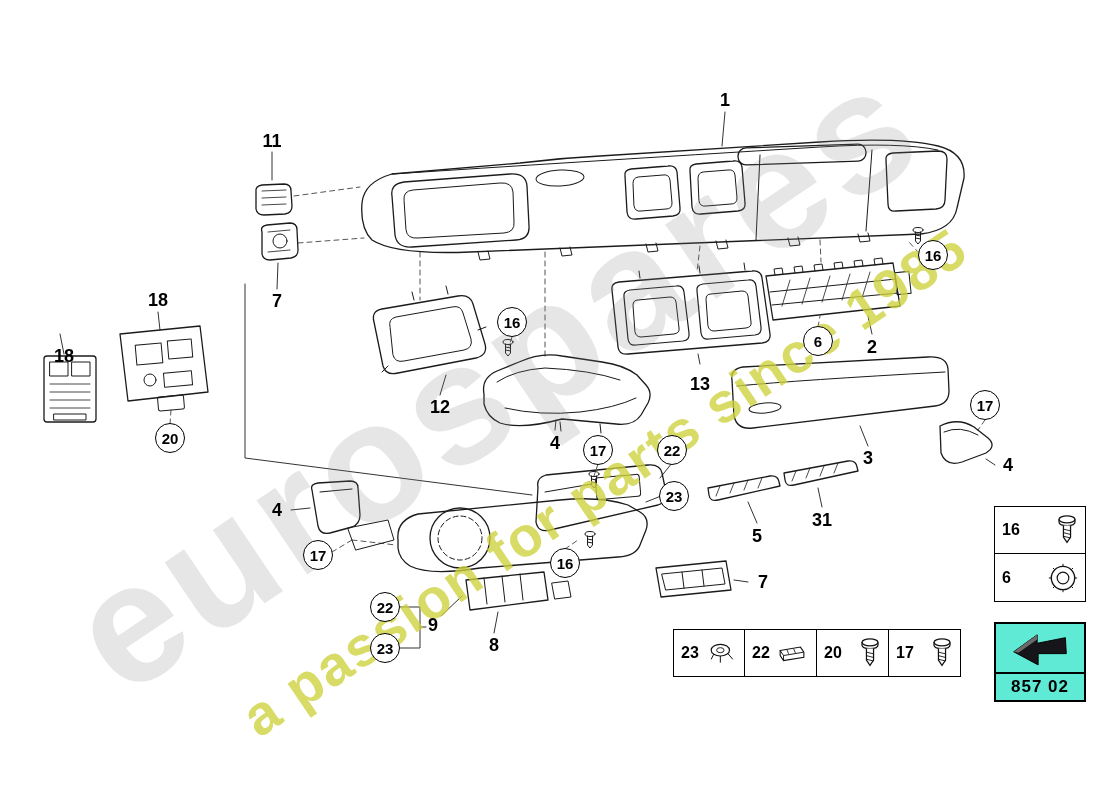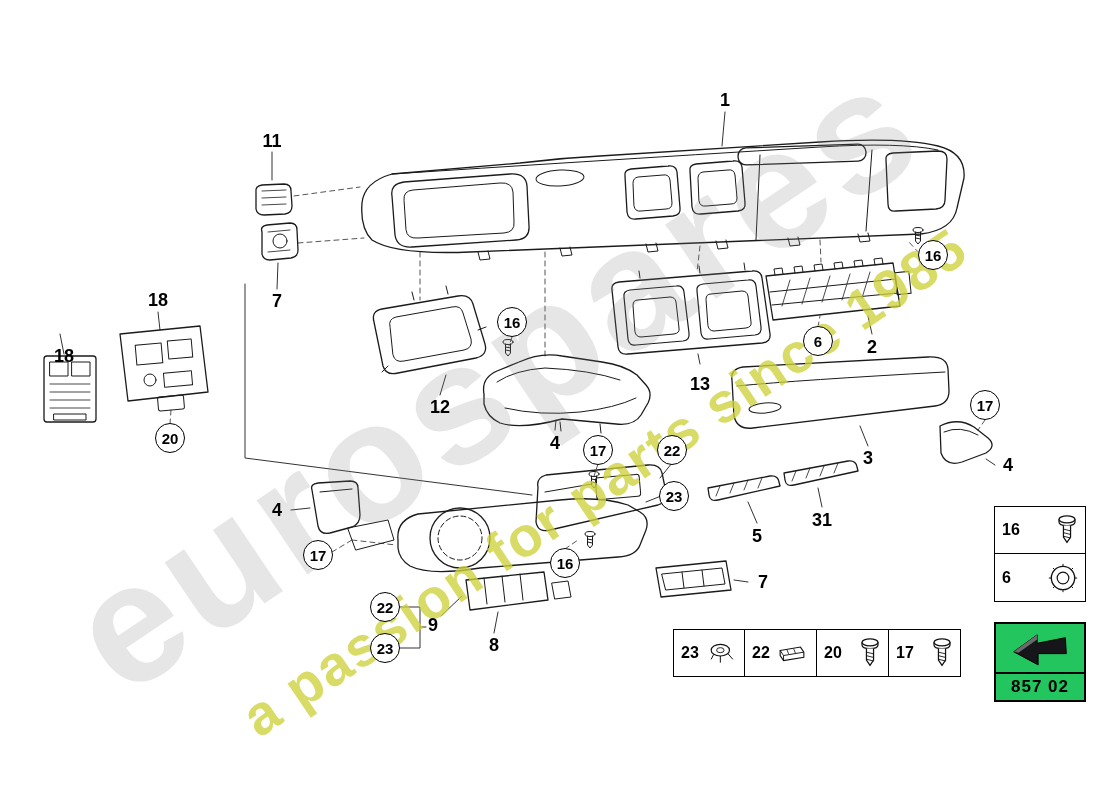--- a/index.html
+++ b/index.html
@@ -38,21 +38,21 @@
   .legend-cell { background: #fff; border: 1.6px solid #000; display: flex; align-items: center;
                  justify-content: space-between; padding: 0 7px; cursor: pointer; }
   .side-legend .legend-cell { width: 92px; height: 48px; }
   .side-legend .legend-cell + .legend-cell { border-top: none; }
   .bottom-legend .legend-cell { width: 72px; height: 48px; }
   .bottom-legend .legend-cell + .legend-cell { border-left: none; }
   .legend-num { font-weight: bold; font-size: 16px; }
   .legend-icon { display: flex; align-items: center; justify-content: center; }
 
   .logo-box { position: absolute; left: 994px; top: 622px; width: 92px; height: 80px;
-              border: 2px solid #000; background: #22c55e; z-index: 5; display: flex; flex-direction: column; }
+              border: 2px solid #000; background: #5eead4; z-index: 5; display: flex; flex-direction: column; }
   .logo-arrow { flex: 1; display: flex; align-items: center; justify-content: center; border-bottom: 2px solid #000; }
   .part-code { height: 26px; display: flex; align-items: center; justify-content: center;
                font-weight: bold; font-size: 17px; letter-spacing: 1px; }
 </style>
 </head>
 <body>
 
 <div class="stage">
 
   <svg class="drawing" width="1100" height="800" viewBox="0 0 1100 800">

